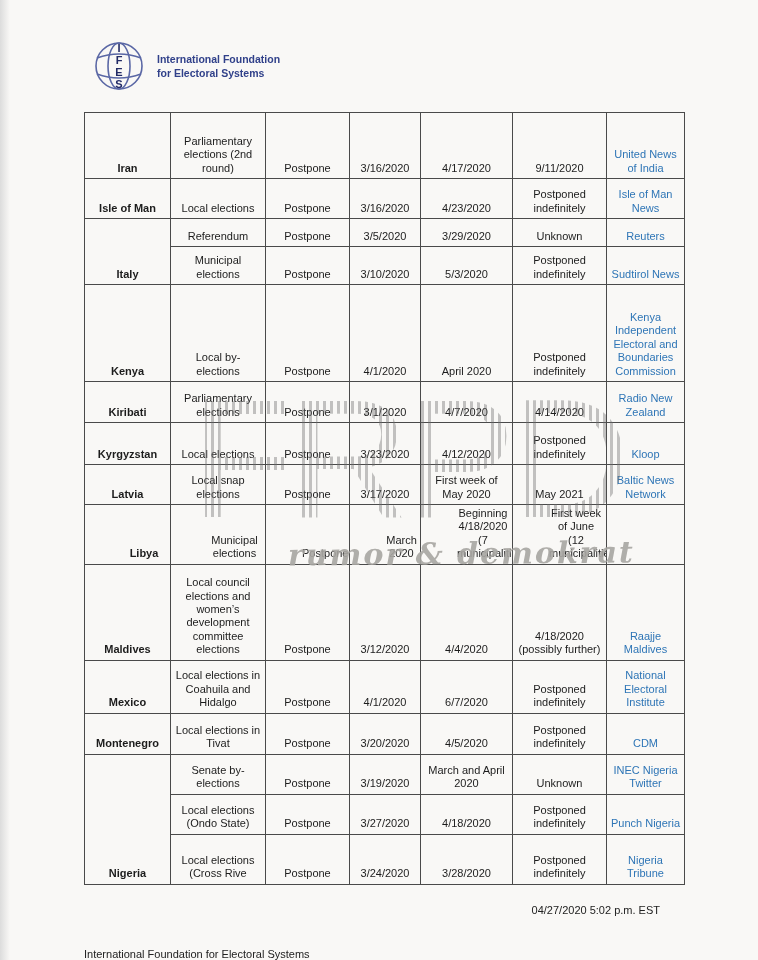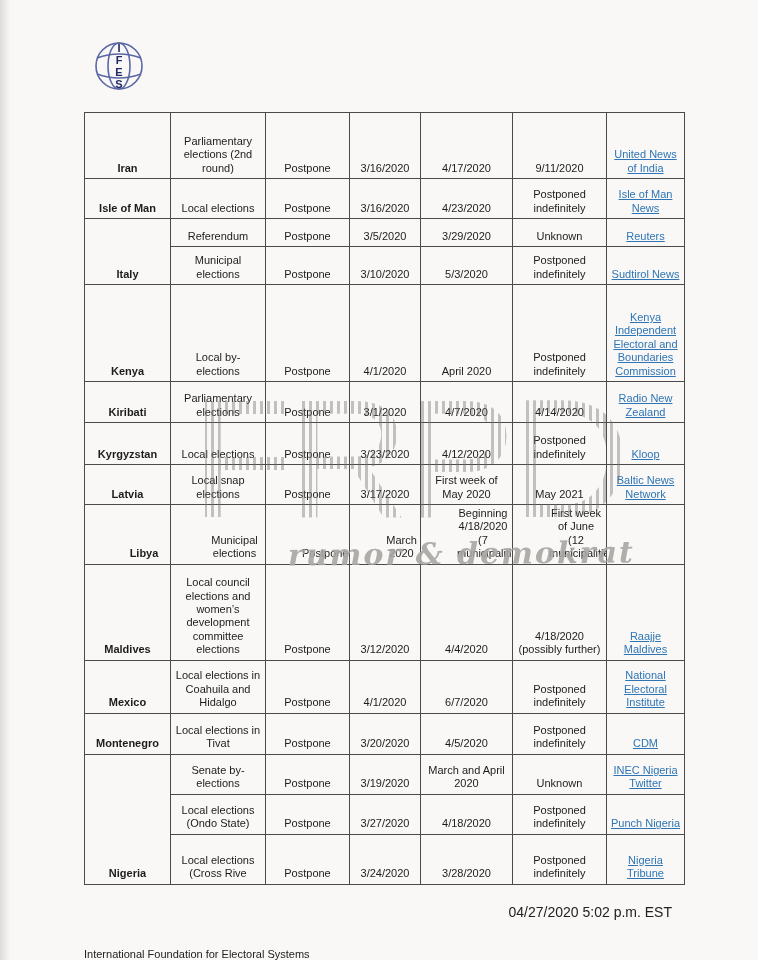--- a/index.html
+++ b/index.html
@@ -23,21 +23,21 @@
   td{
     border:1px solid #4a4a4a;
     vertical-align:bottom;text-align:center;
     font-size:11px;line-height:1.22;
     padding:2px 3px 3px 3px;
     white-space:pre-line;
     color:#1c1c1c;
     overflow:hidden;
   }
   td.country{font-weight:bold;}
-  a.link{color:#2e75b6;text-decoration:underline;cursor:pointer;text-align:right;}
+  a.link{color:#2e75b6;cursor:pointer;text-align:right;}
   tr.r1 td{height:60px;} tr.r2 td{height:34px;} tr.r3 td{height:22px;}
   tr.r4 td{height:32px;} tr.r5 td{height:91px;margin-top:22px;} tr.r6 td{height:35px;}
   tr.r7 td{height:36px;} tr.r8 td{height:34px;} tr.r9 td{height:44px;padding-left:36px;}
   tr.r10 td{height:90px;} tr.r11 td{height:47px;} tr.r12 td{height:35px;}
   tr.r13 td{height:34px;} tr.r14 td{height:34px;} tr.r15 td{height:44px;}
   
   .wm-big{
     position:absolute;left:148px;top:352px;width:520px;height:215px;
     font-size:168px;font-weight:normal;letter-spacing:-6px;line-height:215px;
     text-align:center;
@@ -47,21 +47,21 @@
     font-family:"Liberation Sans", sans-serif;
   }
   .wm-script{
     position:absolute;left:288px;top:536px;
     font-family:"DejaVu Serif", serif;font-style:italic;font-weight:bold;
     font-size:30px;color:#a8a6a2;opacity:.9;letter-spacing:2px;
     transform:rotate(-.5deg);pointer-events:none;
   }
   
   .footer-left{position:absolute;left:84px;top:948px;font-size:11px;color:#222;}
-  .footer-right{position:absolute;right:86px;top:904px;font-size:14px;color:#222;}
+  .footer-right{position:absolute;right:98px;top:904px;font-size:11px;color:#222;}
 </style>
 </head>
 <body>
 
 <div class="scan-edge"></div>
 
 <div class="logo-wrap">
   <svg class="logo-globe" viewBox="0 0 54 56">
     <g fill="none" stroke="#5a67a5" stroke-width="1.6">
       <circle cx="26" cy="28" r="23"></circle>
@@ -69,20 +69,24 @@
       <path d="M4 20 Q26 12 48 20"></path>
       <path d="M4 36 Q26 44 48 36"></path>
     </g>
     <g font-family="Liberation Sans, sans-serif" font-size="11" font-weight="bold" fill="#222a66" text-anchor="middle">
       <text x="26" y="14">I</text>
       <text x="26" y="26">F</text>
       <text x="26" y="38">E</text>
       <text x="26" y="50">S</text>
     </g>
   </svg>
+  <div class="logo-text">
+    <div>International Foundation</div>
+    <div>for Electoral Systems</div>
+  </div>
 </div>
 
 <div class="tbl-wrap">
 <table>
   <colgroup>
     <col style="width:86px">
         <col style="width:95px">
         <col style="width:84px">
     <col style="width:71px">
         <col style="width:92px">

